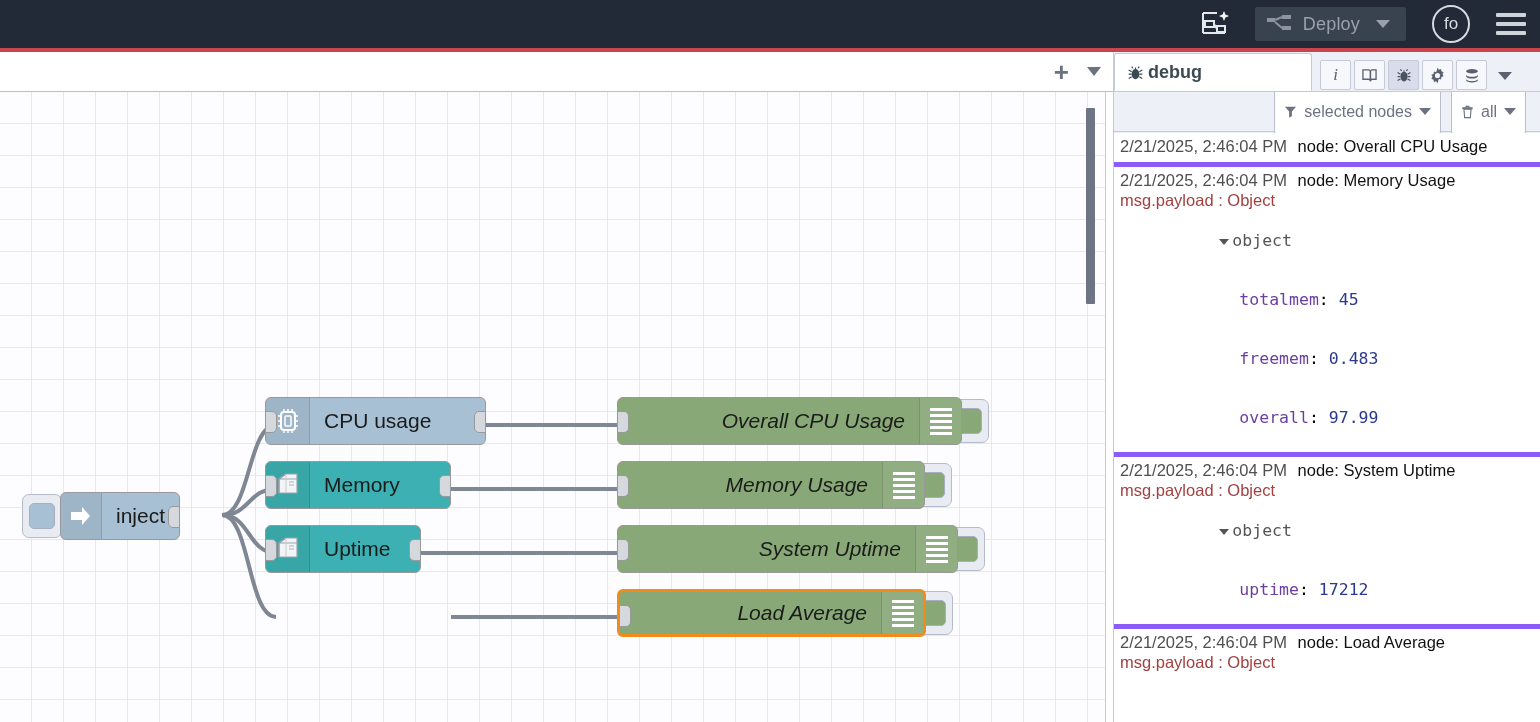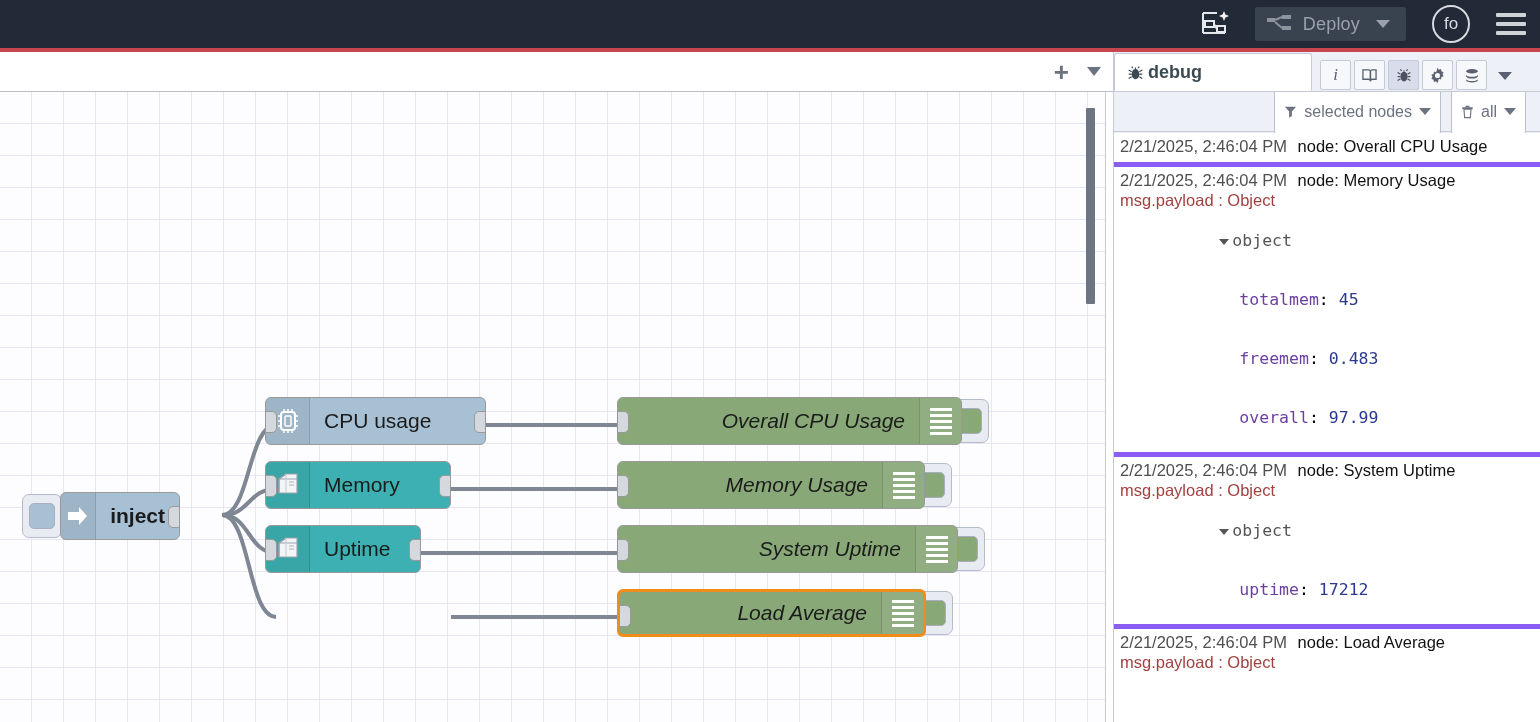--- a/index.html
+++ b/index.html
@@ -101,21 +101,21 @@
   }
   .port.in { left: -11px; top: 13px; }
   .port.out { right: -11px; top: 13px; }
   .btn-tab {
     position: absolute; width: 40px; height: 44px;
     background: #e9ebf3; border: 1px solid #b6bbcc; border-radius: 7px;
     display: flex; align-items: center; justify-content: center;
   }
   .btn-inner { width: 26px; height: 26px; border-radius: 5px; border: 1px solid #a9aebe; }
 
-  .node-inject .node-body { background: #a8c0d4; font-weight: bold; }
+  .node-inject .node-body { background: #a8c0d4; }
   .node-teal  .node-body { background: #3cb0b2; }
   .node-cpu   .node-body { background: #a8c0d4; }
   .node-debug .node-body { background: #88a878; }
   .node-debug.selected .node-body { border: 3px solid #ef8c1c; }
   .debug-lines-cell {
     width: 42px; height: 100%; display: flex; flex-direction: column;
     align-items: center; justify-content: center; gap: 3px;
     background: rgba(255,255,255,0.08); border-left: 1px solid rgba(0,0,0,0.15);
   }
   .debug-lines-cell i { display: block; width: 22px; height: 3px; background: #fff; }

